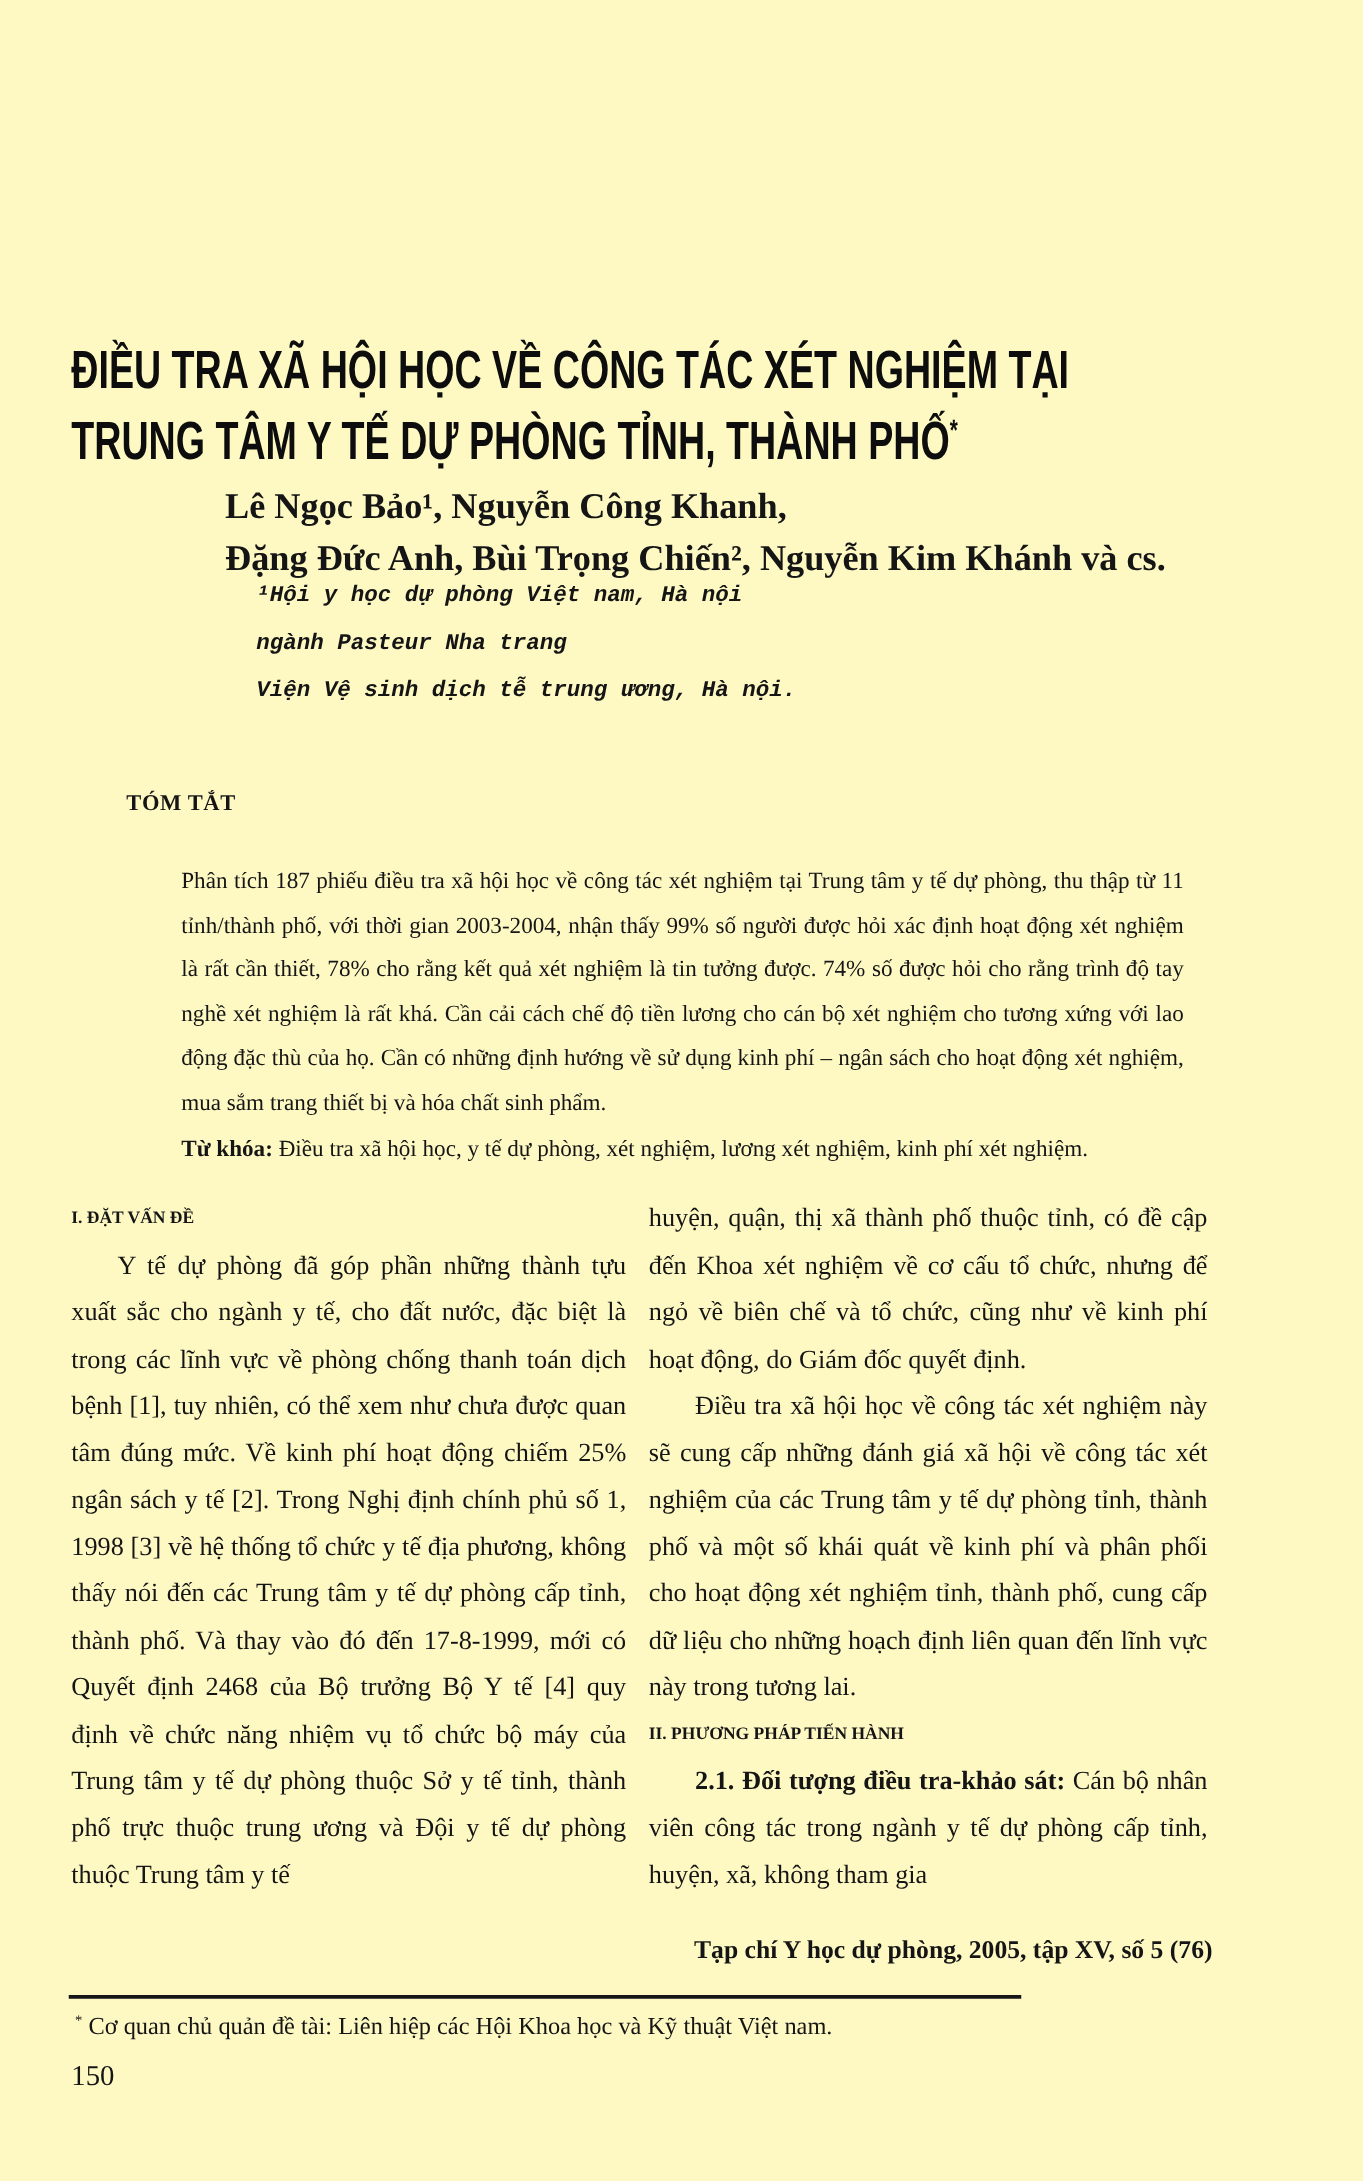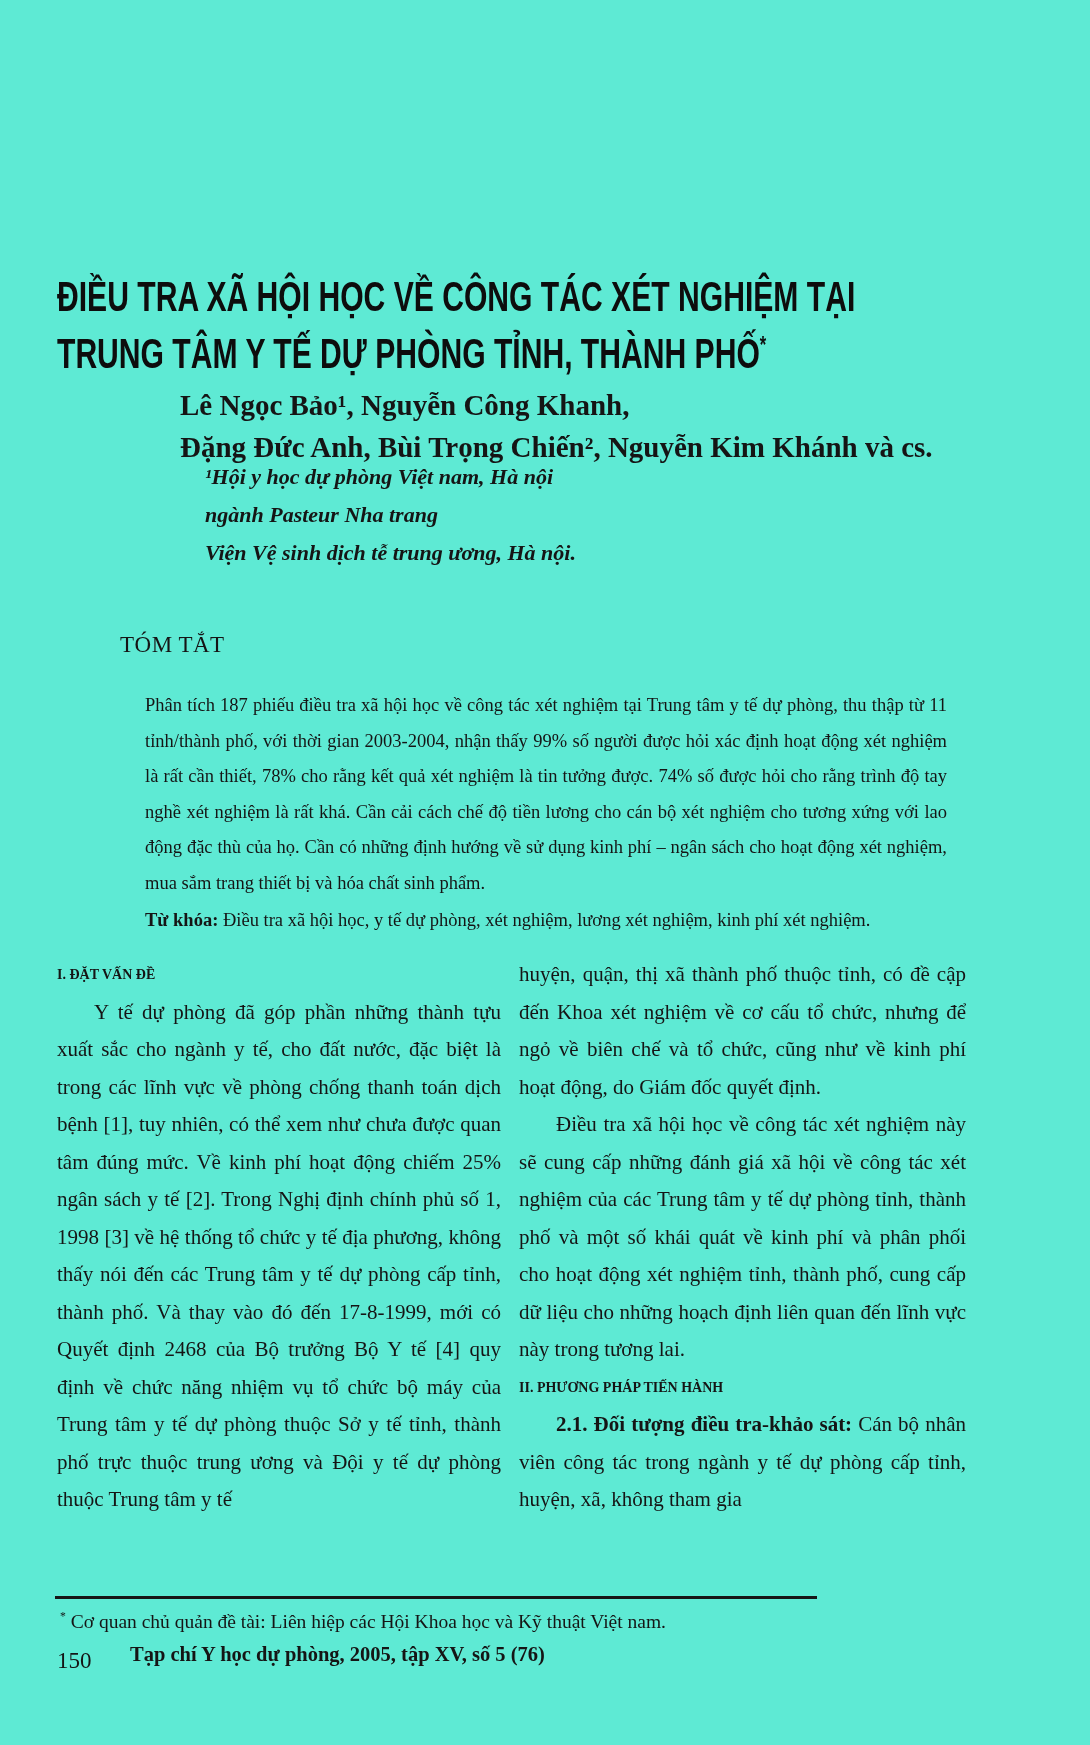--- a/index.html
+++ b/index.html
@@ -1,20 +1,20 @@
 <!DOCTYPE html>
 <html><head>
 <meta charset="utf-8">
 <style>
   html,body{margin:0;padding:0;background:#e8e8e8;}
   .page{
     position:relative;
     width:1090px;height:1745px;
     margin:0 auto;
-    background:#5eead4;
+    background:#fef9c3;
     color:#151515;
     font-family:"Liberation Serif", serif;
     overflow:hidden;
   }
   
   .title-block{
     position:absolute;left:57px;top:272px;width:1000px;
     font-family:"Liberation Sans", sans-serif;
     font-weight:bold;
     font-size:43px;
@@ -30,26 +30,26 @@
   }
   .title-line sup{font-size:55%;vertical-align:super;}
   
   .authors-block{
     position:absolute;left:180px;top:384px;width:760px;
     font-weight:bold;font-size:29px;line-height:42px;
   }
   .affil-block{
     position:absolute;left:205px;top:458px;width:700px;
     font-weight:bold;font-style:italic;
-    font-size:22px;line-height:38px;
+    font-size:18px;line-height:38px;font-family:Liberation Mono, monospace;
   }
   
   .abstract-heading{
-    position:absolute;left:120px;top:632px;
-    font-weight:normal;font-size:23px;letter-spacing:0.5px;
+    position:absolute;left:101px;top:632px;
+    font-weight:bold;font-size:18px;letter-spacing:0.5px;
   }
   .abstract-block{
     position:absolute;left:145px;top:688px;width:802px;
     font-size:18.5px;line-height:35.5px;
     text-align:justify;
   }
   .abstract-block p{margin:0;}
   .abstract-keywords{margin-top:2px !important;}
   .bold{font-weight:bold;}
   
@@ -74,22 +74,22 @@
   .footnote{
     position:absolute;left:60px;top:1604px;width:820px;
     font-size:19.5px;line-height:26px;
   }
   .footnote sup{font-size:60%;vertical-align:super;}
   .page-number{
     position:absolute;left:57px;top:1648px;
     font-size:23px;
   }
   .journal-line{
-    position:absolute;left:130px;top:1643px;width:840px;
-    text-align:left;font-weight:bold;font-size:20.5px;
+    position:absolute;left:130px;top:1549px;width:840px;
+    text-align:right;font-weight:bold;font-size:20.5px;
   }
 </style>
 </head>
 <body>
 
 <div class="page">
 
   <div class="title-block">
     <span class="title-line">ĐIỀU TRA XÃ HỘI HỌC VỀ CÔNG TÁC XÉT NGHIỆM TẠI</span>
     <span class="title-line"><span>TRUNG TÂM Y TẾ DỰ PHÒNG TỈNH, THÀNH PHỐ</span><sup>*</sup></span>

